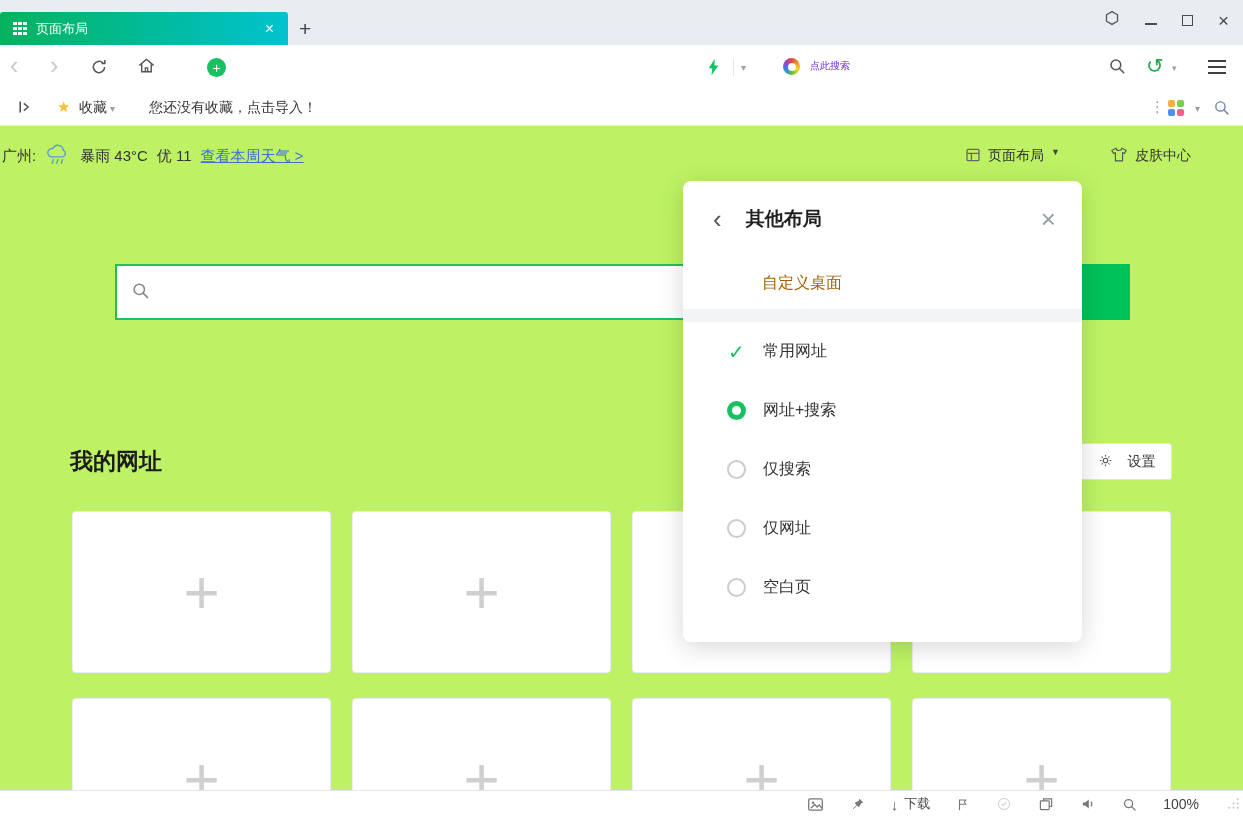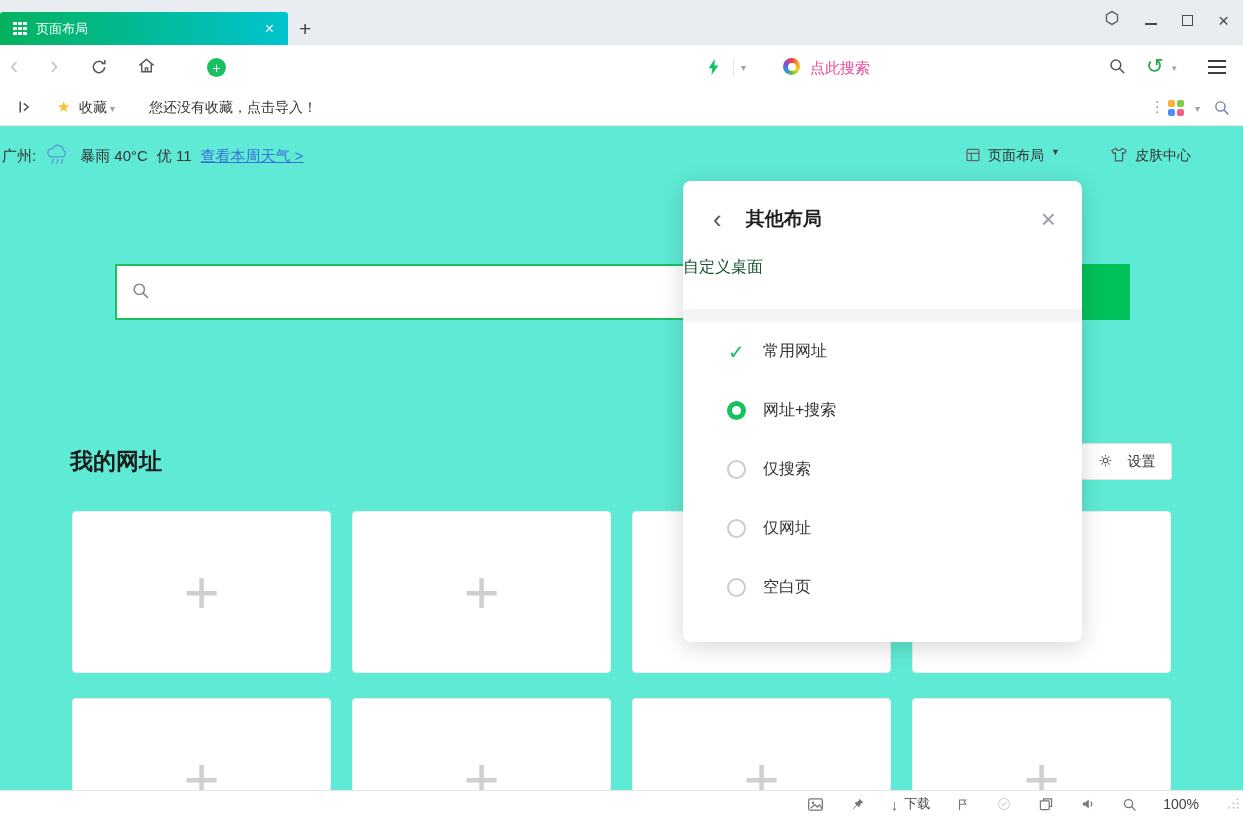--- a/index.html
+++ b/index.html
@@ -26,21 +26,21 @@
   .ic-fwd{left:50px;top:5px;font-size:25px;color:#c6cbd0;line-height:1.2}
   .ic-refresh{left:90px;top:13px}
   .ic-home{left:137px;top:11px}
   .addr-shield{left:207px;top:13px;width:19px;height:19px;border-radius:50%;background:#17c161;color:#fff;display:flex;align-items:center;justify-content:center;font-size:14px;line-height:1}
   .addr-text{left:238px;top:14px;font-size:15px;color:#9aa0a6}
   .ic-bolt{left:707px;top:12px}
   .nav-div{left:733px;top:14px;width:1px;height:17px;background:#e3e6e9}
   .nav-caret{left:741px;top:17px;font-size:10px;color:#98a0a8}
   .engine{left:783px;top:13px;width:17px;height:17px;border-radius:50%;background:conic-gradient(#e9443c,#f59a23,#f5d523,#53c143,#2f8ce8,#8a4bd6,#e9443c)}
   .engine::after{content:"";position:absolute;inset:4.5px;background:#fff;border-radius:50%}
-  .quick-text{left:810px;top:14px;font-size:15px;color:#ec4899}
+  .quick-text{left:810px;top:14px;font-size:10px;color:#6d28d9}
   .ic-navsearch{left:1108px;top:12px;color:#555}
   .ic-undo{left:1146px;top:8px;font-size:21px;color:#27a84c;line-height:1.2}
   .undo-caret{left:1172px;top:18px;font-size:9px;color:#9aa0a6}
   .hamb{left:1208px;top:15px;display:flex;flex-direction:column;gap:4px}
   .hamb i{display:block;width:18px;height:2px;background:#3c4043}
 
   
   .bmbar{position:absolute;top:90px;left:0;right:0;height:36px;background:#fff;border-bottom:1px solid #e7e7e7}
   .bmbar>*{position:absolute}
   .ic-sidebar{left:17px;top:9px}
@@ -48,42 +48,42 @@
   .bm-fav{left:79px;top:9px;font-size:14px;color:#333}
   .bm-caret{left:110px;top:13px;font-size:10px;color:#9aa0a6}
   .bm-hint{left:149px;top:9px;font-size:14px;color:#333}
   .bm-dots{left:1150px;top:8px;font-size:15px;color:#9aa0a6}
   .bm-grid{left:1168px;top:10px;width:16px;height:16px;display:grid;grid-template-columns:1fr 1fr;gap:2px}
   .bm-grid i{border-radius:2px}
   .bm-caret2{left:1195px;top:13px;font-size:10px;color:#9aa0a6}
   .ic-bmsearch{left:1213px;top:9px;color:#7187a3}
 
   
-  .content{position:absolute;top:126px;left:0;right:0;bottom:27px;background:#5eead4;overflow:hidden}
+  .content{position:absolute;top:126px;left:0;right:0;bottom:27px;background:#bef264;overflow:hidden}
   .weather{position:absolute;left:2px;top:18px;display:flex;align-items:center;gap:9px;font-size:15px;color:#333}
   .weather-link{color:#3a6fd8;text-decoration:underline}
   .layout-btn{position:absolute;left:965px;top:21px;display:flex;align-items:flex-start;gap:7px;font-size:14px;color:#333;cursor:default}
   .layout-caret{font-size:9px;color:#444}
   .skin-btn{position:absolute;left:1110px;top:20px;display:flex;align-items:center;gap:7px;font-size:14px;color:#333}
   .search-box{position:absolute;left:115px;top:138px;width:845px;height:56px;border:2px solid #1fbf61;background:#fff;display:flex;align-items:center;padding:0 14px;gap:10px}
   .search-input{border:none;outline:none;flex:1;height:100%;font-size:17px;background:transparent;font-family:inherit}
   .search-btn{position:absolute;left:958px;top:138px;width:172px;height:56px;background:#00c25a;border:none}
   .sites-title{position:absolute;left:70px;top:320px;font-size:23px;font-weight:bold;color:#1c1c1c}
   .settings-btn{position:absolute;left:1081px;top:317px;width:91px;height:37px;background:#fff;border:1px solid #e4e4e4;border-radius:3px;display:flex;align-items:center;justify-content:center;gap:15px;font-size:14px;color:#333}
   .tiles{position:absolute;left:72px;top:385px;width:1100px;display:grid;grid-template-columns:repeat(4,259px);grid-auto-rows:162px;column-gap:21px;row-gap:25px}
   .tile{background:#fff;border:1px solid #ececec;border-radius:4px;display:flex;align-items:center;justify-content:center}
   .tile-plus{font-size:62px;font-weight:200;color:#cfcfcf;line-height:.9}
 
   
   .popup{position:absolute;left:683px;top:181px;width:399px;height:461px;background:#fff;border-radius:8px;box-shadow:0 5px 26px rgba(0,0,0,.16);z-index:40;overflow:hidden}
   .popup-header{display:flex;align-items:center;height:76px;padding:0 26px 0 30px}
   .popup-back{font-size:26px;color:#555;line-height:1;margin-right:24px}
   .popup-title{flex:1;font-size:19px;font-weight:bold;color:#1f1f1f}
   .popup-close{font-size:26px;color:#9aa0a6;line-height:1}
-  .popup-custom{height:52px;display:flex;font-size:16px;color:#14532d}
+  .popup-custom{height:52px;display:flex;align-items:center;padding-left:79px;font-size:16px;color:#a16207}
   .popup-sep{height:13px;background:#f3f4f6}
   .opt{height:59px;display:flex;align-items:center;padding-left:44px;gap:17px}
   .opt-label{font-size:16px;color:#333}
   .radio{width:19px;height:19px;border-radius:50%;border:2px solid #ccc;background:#fff;flex:0 0 auto}
   .radio.selected{border:5.5px solid #17c161}
   .checkmark{width:19px;text-align:center;color:#17c161;font-size:20px;font-weight:bold;flex:0 0 auto;line-height:1}
 
   
   .statusbar{position:absolute;left:0;right:0;bottom:0;height:27px;background:#fff;border-top:1px solid #e6e6e6;z-index:50;display:flex;align-items:center;justify-content:flex-end;gap:26px;padding-right:44px;color:#777}
   .sb-item{display:flex;align-items:center}
@@ -200,21 +200,21 @@
     <div class="weather">
       <span>广州:</span>
       <span>
         <svg width="26" height="22" viewBox="0 0 28 24">
             <path d="M7.5 14 a4.5 4.5 0 1 1 .8-8.9 A6 6 0 0 1 19.8 6.6 a4 4 0 0 1-.6 7.4 z" fill="none" stroke="#5b9bd5" stroke-width="1.5" stroke-linejoin="round"></path>
             <line x1="9" y1="17" x2="7.6" y2="21" stroke="#5b9bd5" stroke-width="1.5" stroke-linecap="round"></line>
             <line x1="14" y1="17" x2="12.6" y2="21" stroke="#5b9bd5" stroke-width="1.5" stroke-linecap="round"></line>
             <line x1="19" y1="17" x2="17.6" y2="21" stroke="#5b9bd5" stroke-width="1.5" stroke-linecap="round"></line>
           </svg>
       </span>
-      <span>暴雨 40°C</span>
+      <span>暴雨 43°C</span>
       <span>优 11</span>
       <a class="weather-link">查看本周天气 &gt;</a>
     </div>
 
     <div class="layout-btn">
       <span>
         <svg width="16" height="16" viewBox="0 0 20 20">
             <rect x="2.5" y="3" width="15" height="14" rx="1.5" fill="none" stroke="#666" stroke-width="1.6"></rect>
             <line x1="2.5" y1="8" x2="17.5" y2="8" stroke="#666" stroke-width="1.6"></line>
             <line x1="8" y1="8" x2="8" y2="17" stroke="#666" stroke-width="1.6"></line>

